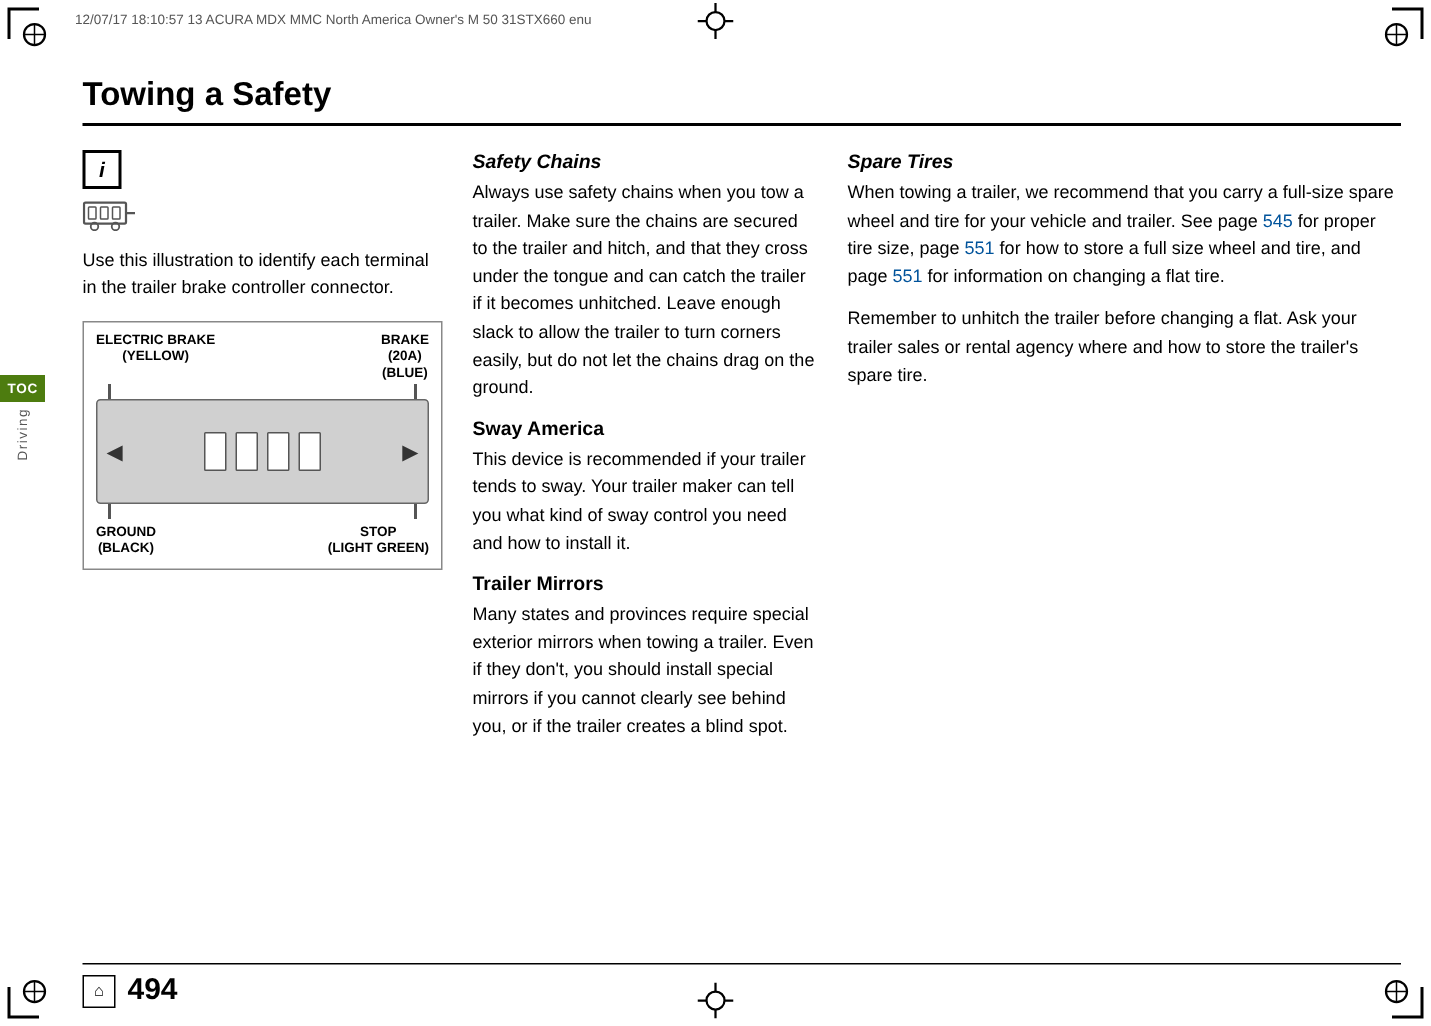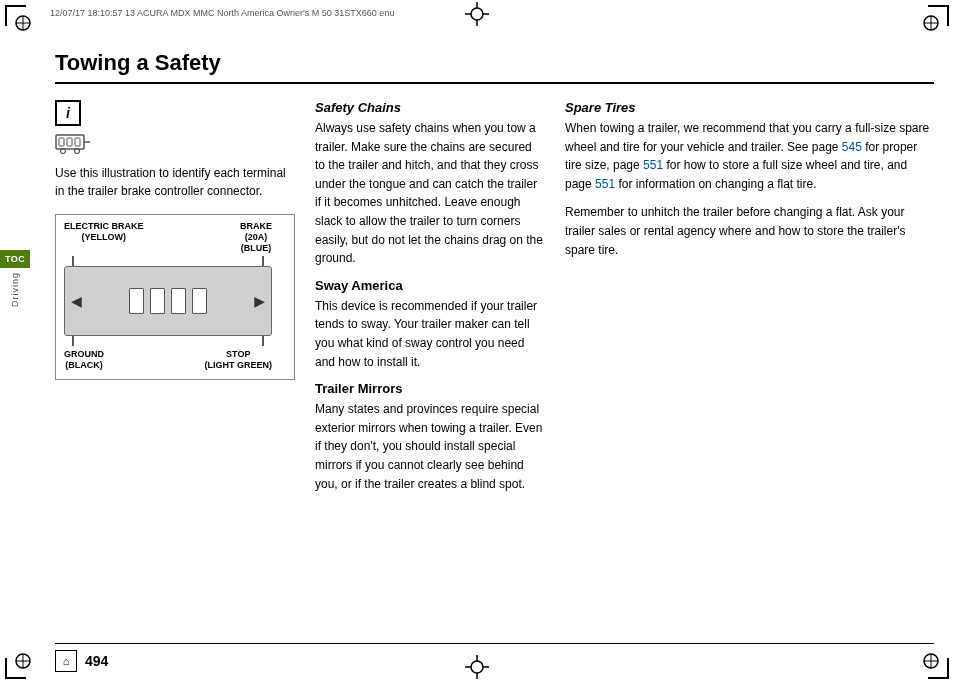--- a/index.html
+++ b/index.html
@@ -186,40 +186,40 @@
       width: 22px;
       height: 22px;
       border: 1.5px solid #000;
       display: flex;
       align-items: center;
       justify-content: center;
       font-size: 11px;
     }
 
     .page-number {
-      font-size: 14px;
+      font-size: 20px;
       font-weight: bold;
     }
 
     
     .crosshair-svg {
       width: 24px;
       height: 24px;
     }
 
     
     .bracket-svg {
       width: 38px;
       height: 38px;
     }
 
     
     .diag-container {
       border: 1.5px solid #888;
-      padding: 6px 22px 8px 8px;
+      padding: 6px 8px 8px 8px;
       margin-top: 4px;
     }
 
     .diag-top-labels {
       display: flex;
       justify-content: space-between;
       margin-bottom: 3px;
     }
 
     .diag-lbl {

